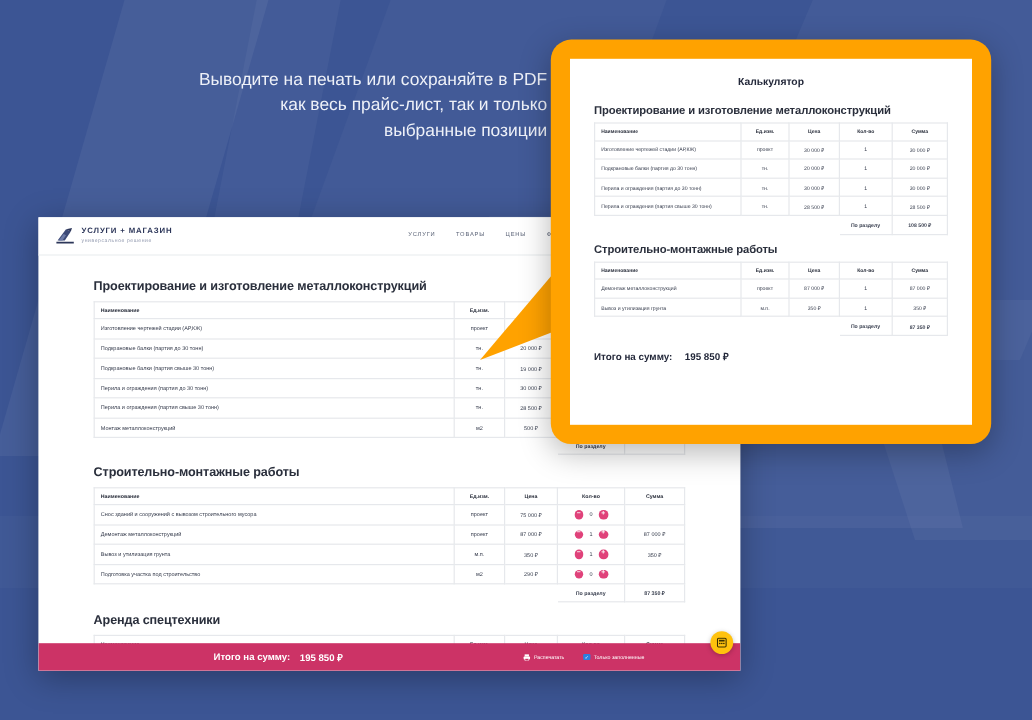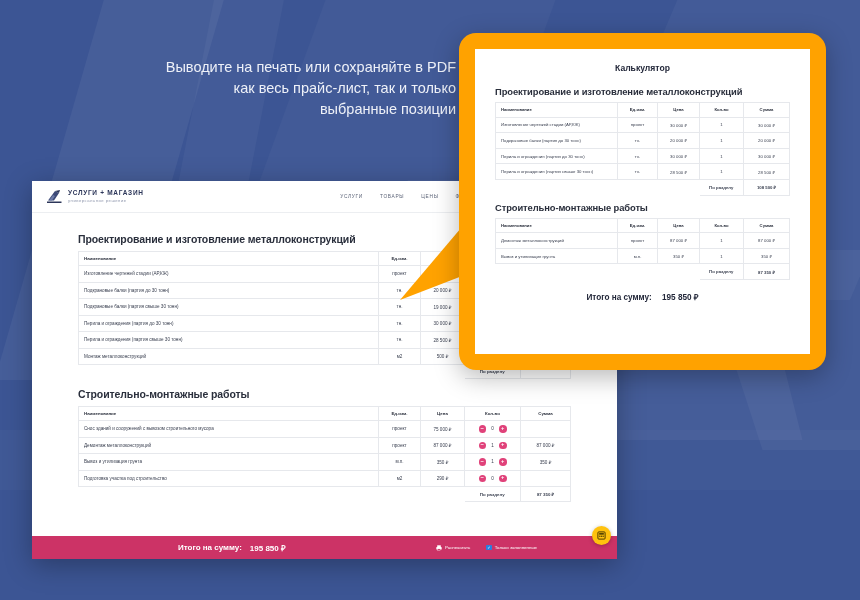--- a/index.html
+++ b/index.html
@@ -133,21 +133,21 @@
     margin-bottom: 13px;
   }
   #calc .sect-title { font-size: 9.4px; margin: 6px 0 5px 0; }
   #calc table.price th, #calc table.price td { font-size: 4.3px; padding: 4.3px 5px; }
   #calc table.price th { font-size: 4.2px; }
   #calc td.u, #calc th.u { width: 40px; }
   #calc td.p, #calc th.p { width: 42px; }
   #calc td.q, #calc th.q { width: 44px; text-align: center; }
   #calc td.s, #calc th.s { width: 46px; }
   #calc .grand {
-    margin-top: 11px; font-size: 8.2px; font-weight: bold; color: #23283a; text-align: center;
+    margin-top: 11px; font-size: 8.2px; font-weight: bold; color: #23283a;
   }
   #calc .grand .amt { margin-left: 8px; }
 </style>
 </head>
 <body>
 
 <div id="bg">
   <div class="band b1"></div>
   <div class="band b2"></div>
   <div class="band b3"></div>
@@ -363,20 +363,35 @@
               <tr class="subtotal">
                 <td class="blank"></td>
                 <td class="blank"></td>
                 <td class="blank"></td>
                 <td class="q lbl">По разделу</td>
                 <td class="s val">87 350 ₽</td>
               </tr>
             </tbody>
           </table>
         </div>
+        <div>
+          <div class="sect-title">Аренда спецтехники</div>
+          <table class="price">
+            <thead>
+              <tr>
+                <th>Наименование</th>
+                <th class="u">Ед.изм.</th>
+                <th class="p">Цена</th>
+                <th class="q">Кол-во</th>
+                <th class="s">Сумма</th>
+              </tr>
+            </thead>
+            <tbody></tbody>
+          </table>
+        </div>
       </div>
   </div>
 
   <div id="totalbar">
     <span class="tot">Итого на сумму:</span>
     <span class="tot" style="margin-left:8px">195 850 ₽</span>
     <div class="acts">
       <span class="mini-ico">
         <svg width="6" height="6" viewBox="0 0 10 10">
           <rect x="2" y="0.5" width="6" height="3" fill="#fff"></rect>

